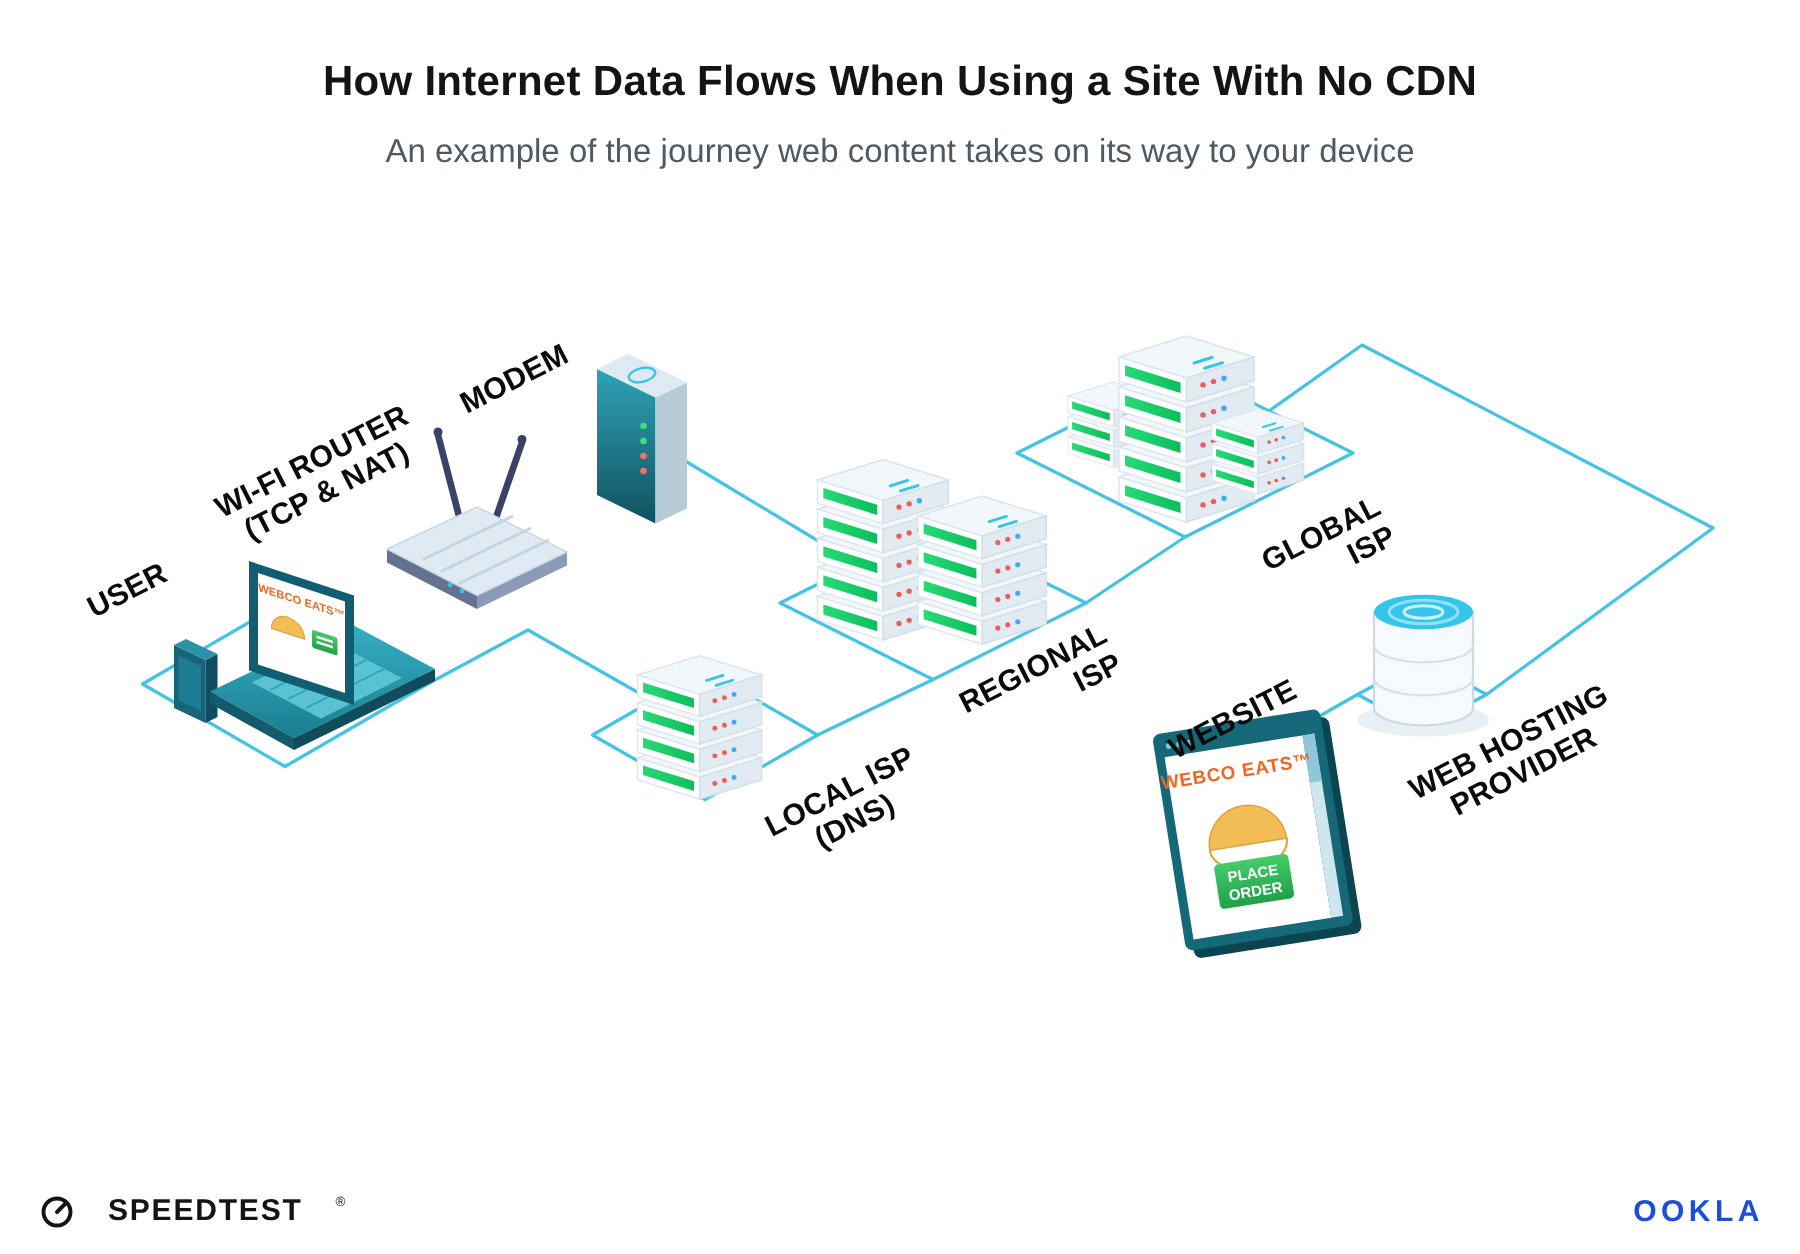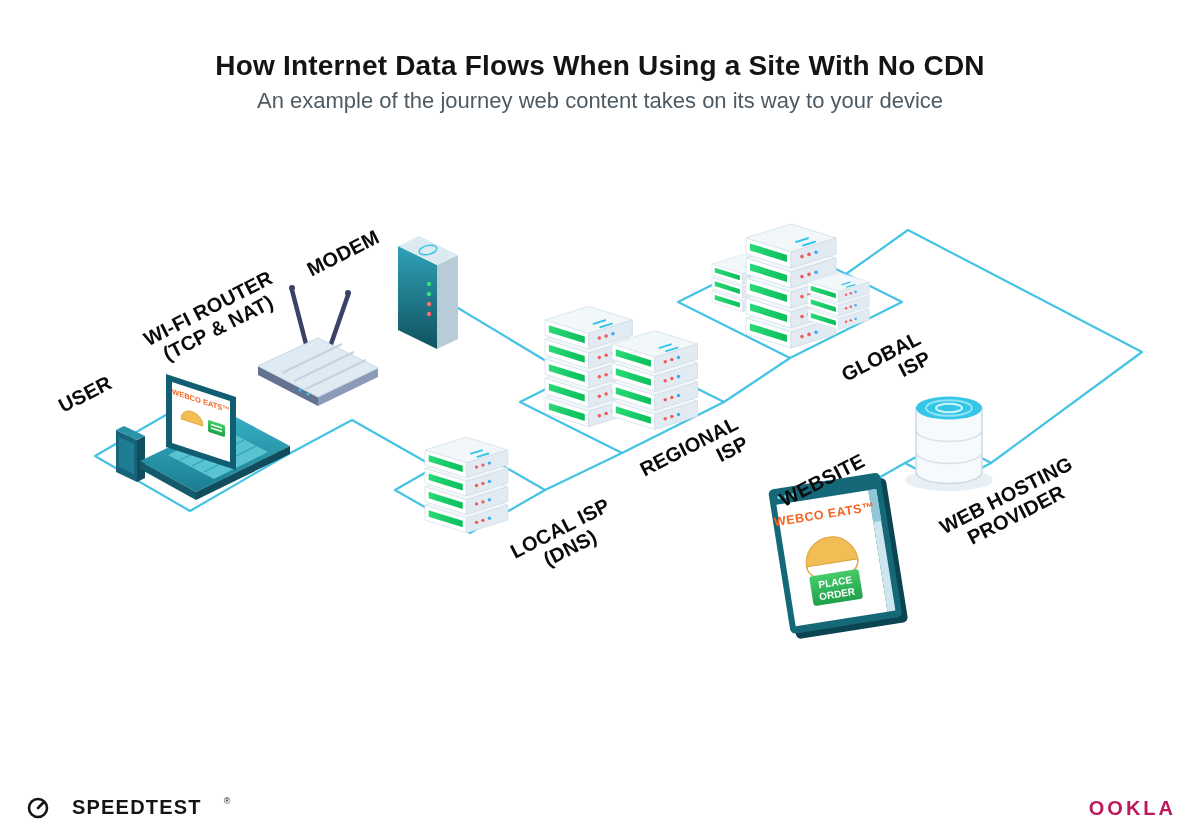--- a/index.html
+++ b/index.html
@@ -1,32 +1,32 @@
 <!DOCTYPE html>
 <html><head>
 <meta charset="utf-8">
 <style>
   html,body{margin:0;padding:0;background:#ffffff;}
   body{font-family:"Liberation Sans", sans-serif;}
   .canvas{position:relative;width:1200px;height:836px;background:#ffffff;overflow:hidden;}
-  .title{position:absolute;left:0;right:0;top:34px;margin:16px;text-align:center;
+  .title{position:absolute;left:0;right:0;top:34px;margin:4px;text-align:center;
          font-size:28px;font-weight:700;color:#141414;letter-spacing:.2px;}
   .subtitle{position:absolute;left:0;right:0;top:76px;margin:12px;text-align:center;
          font-size:22px;font-weight:400;color:#4d5a63;}
   svg.scene{position:absolute;left:0;top:0;}
   .iso-label{position:absolute;transform:translate(-50%,-50%) rotate(-27deg);
          font-weight:700;font-size:20px;line-height:1.1;color:#0a0a0a;
          text-align:center;white-space:nowrap;letter-spacing:.2px;}
   .iso-label .line{display:block;}
   .iso-label.align-right{text-align:right;}
   .footer-left{position:absolute;left:26px;bottom:16px;display:flex;align-items:flex-start;gap:22px;}
   .footer-left .word{font-size:20px;font-weight:800;letter-spacing:1.2px;color:#141414;}
   .footer-left sup{font-size:9px;font-weight:400;color:#141414;}
   .footer-right{position:absolute;right:24px;bottom:16px;font-size:20px;font-weight:800;
-         letter-spacing:3px;color:#be185d;margin-top:24px;}
+         letter-spacing:3px;color:#1d4ed8;margin-top:24px;}
 </style>
 </head>
 <body>
 
 <div class="canvas">
 
   <h1 class="title">How Internet Data Flows When Using a Site With No CDN</h1>
   <p class="subtitle">An example of the journey web content takes on its way to your device</p>
 
   <svg class="scene" width="1200" height="836" viewBox="0 0 1200 836">

